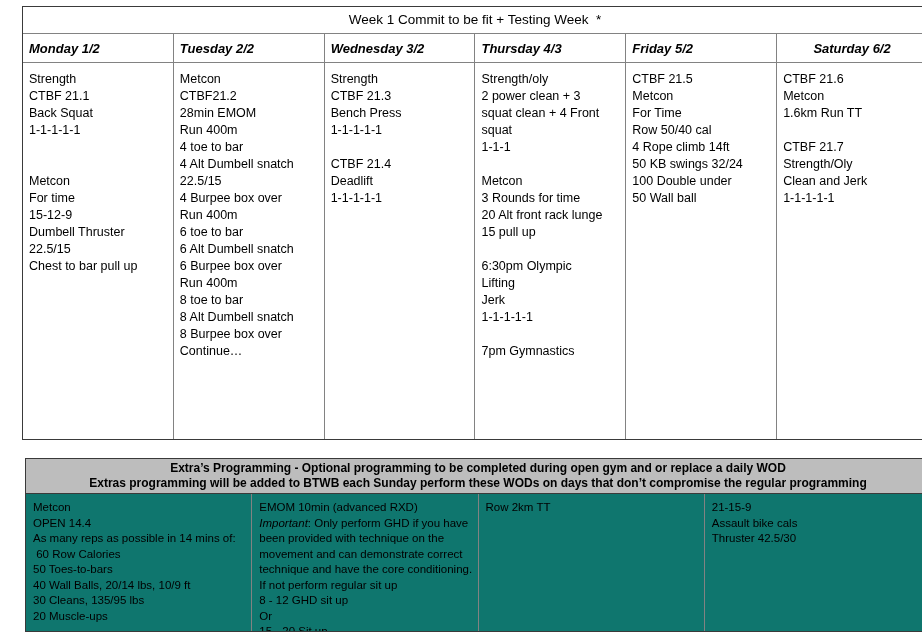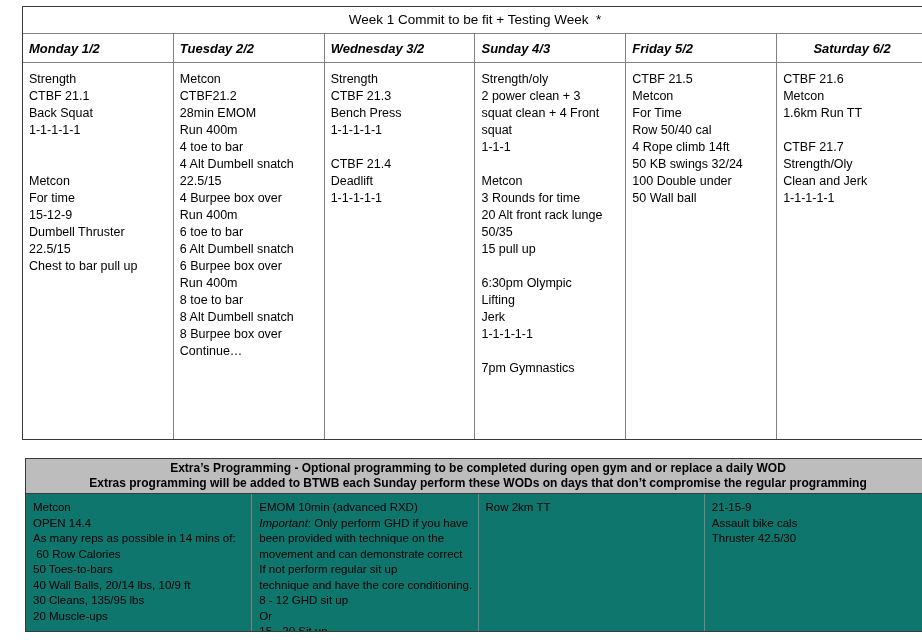--- a/index.html
+++ b/index.html
@@ -108,21 +108,21 @@
 
 <div class="page">
 
   <div class="week-table">
     <div class="title-row">Week 1 Commit to be fit + Testing Week  *</div>
 
     <div class="day-header-row">
       <div class="day-header-cell">Monday 1/2</div>
       <div class="day-header-cell">Tuesday 2/2</div>
       <div class="day-header-cell">Wednesday 3/2</div>
-      <div class="day-header-cell">Sunday 4/3</div>
+      <div class="day-header-cell">Thursday 4/3</div>
       <div class="day-header-cell">Friday 5/2</div>
       <div class="day-header-cell">Saturday 6/2</div>
     </div>
 
     <div class="day-body-row">
       <div class="day-body-cell">
           <div class="line"><span class="b">Strength</span></div>
           <div class="line"><span class="b">CTBF 21.1</span></div>
           <div class="line"><span>Back Squat</span></div>
           <div class="line"><span>1-1-1-1-1</span></div>
@@ -167,21 +167,20 @@
       <div class="day-body-cell">
           <div class="line"><span class="b">Strength/oly</span></div>
           <div class="line"><span>2 power clean + 3</span></div>
           <div class="line"><span>squat clean + 4 Front</span></div>
           <div class="line"><span>squat</span></div>
           <div class="line"><span>1-1-1</span></div>
           <div class="line"><span>&nbsp;</span></div>
           <div class="line"><span>Metcon</span></div>
           <div class="line"><span>3 Rounds for time</span></div>
           <div class="line"><span>20 Alt front rack lunge</span></div>
-          <div class="line"><span>50/35</span></div>
           <div class="line"><span>15 pull up</span></div>
           <div class="line"><span>&nbsp;</span></div>
           <div class="line"><span class="b">6:30pm Olympic</span></div>
           <div class="line"><span class="b">Lifting</span></div>
           <div class="line"><span>Jerk</span></div>
           <div class="line"><span>1-1-1-1-1</span></div>
           <div class="line"><span>&nbsp;</span></div>
           <div class="line"><span class="b">7pm Gymnastics</span></div>
         </div>
       <div class="day-body-cell">
@@ -221,22 +220,22 @@
           <div class="line"><span>50 Toes-to-bars</span></div>
           <div class="line"><span>40 Wall Balls, 20/14 lbs, 10/9 ft</span></div>
           <div class="line"><span>30 Cleans, 135/95 lbs</span></div>
           <div class="line"><span>20 Muscle-ups</span></div>
         </div>
       <div class="extras-cell">
           <div class="line"><span>EMOM 10min (advanced RXD)</span></div>
           <div class="line"><span class="b i">Important</span><span>: Only perform GHD if you have</span></div>
           <div class="line"><span>been provided with technique on the</span></div>
           <div class="line"><span>movement and can demonstrate correct</span></div>
+          <div class="line"><span>technique and have the core conditioning.</span></div>
           <div class="line"><span>If not perform regular sit up</span></div>
-          <div class="line"><span>technique and have the core conditioning.</span></div>
           <div class="line"><span>8 - 12 GHD sit up</span></div>
           <div class="line"><span>Or</span></div>
           <div class="line"><span>15 - 20 Sit up</span></div>
         </div>
       <div class="extras-cell">
           <div class="line"><span>Row 2km TT</span></div>
         </div>
       <div class="extras-cell">
           <div class="line"><span>21-15-9</span></div>
           <div class="line"><span>Assault bike cals</span></div>

